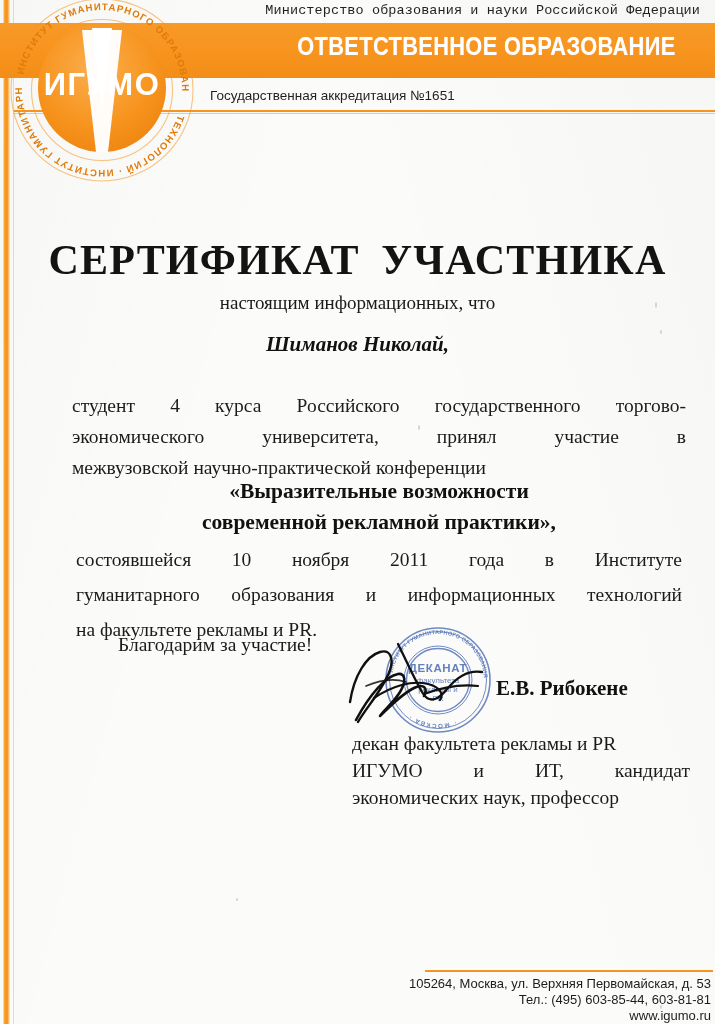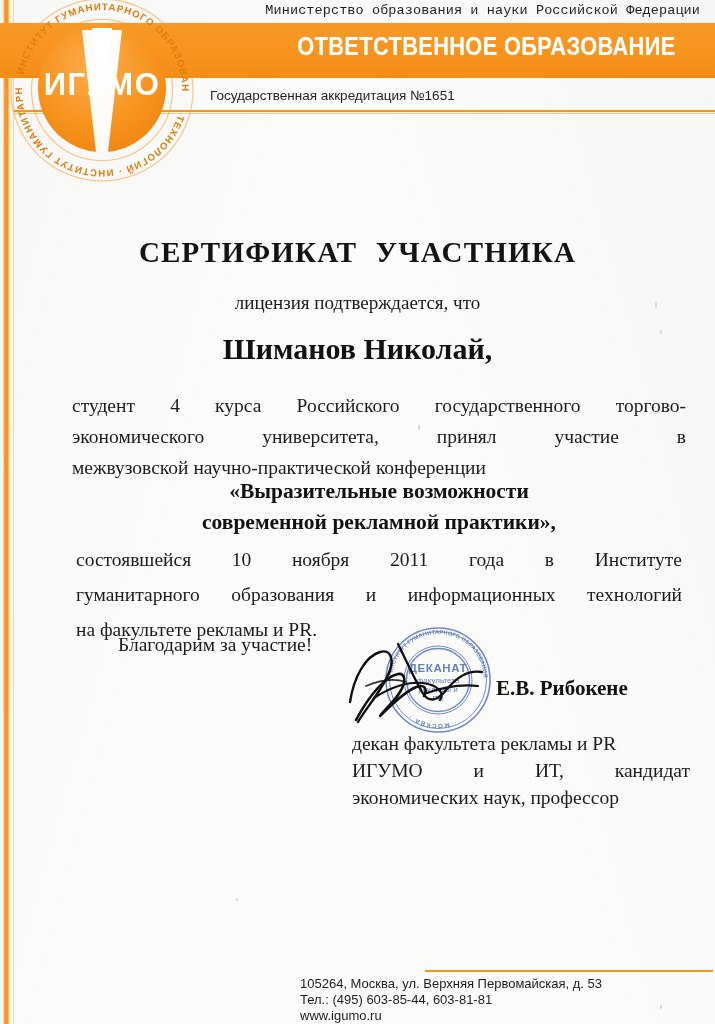--- a/index.html
+++ b/index.html
@@ -124,21 +124,21 @@
   }
   .logo svg { display: block; }
 
   
   .cert-title {
     position: absolute;
     left: 0;
     top: 236px;
     width: 715px;
     text-align: center;
-    font-size: 29px;
+    font-size: 42px;
     font-weight: bold;
     letter-spacing: 1.2px;
     color: #131313;
     word-spacing: 10px;
   }
 
   .confirm-line {
     position: absolute;
     left: 0;
     top: 292px;
@@ -147,23 +147,24 @@
     font-size: 19px;
     color: #1b1b1b;
   }
 
   .recipient {
     position: absolute;
     left: 0;
     top: 332px;
     width: 715px;
     text-align: center;
-    font-size: 30px;
+    font-size: 21px;
     font-weight: bold;
     color: #111111;
+    font-style: italic;
   }
 
   .body-block {
     position: absolute;
     left: 68px;
     top: 388px;
     width: 622px;
     font-size: 19.5px;
     line-height: 27px;
     color: #1b1b1b;
@@ -277,21 +278,21 @@
     top: 970px;
     width: 288px;
     height: 2px;
     background: #f7941e;
   }
   .footer-text {
     position: absolute;
     left: 300px;
     top: 976px;
     width: 411px;
-    text-align: left;
+    text-align: right;
     font-family: "Liberation Sans", "DejaVu Sans", sans-serif;
     font-size: 13px;
     line-height: 16px;
     color: #1d1d1d;
   }
   .footer-text div { white-space: nowrap; }
 
   
   .speckle {
     position: absolute;
@@ -346,21 +347,21 @@
 
       <path d="M 78,38 L 118,38 L 104,160 L 92,160 Z" fill="#FFFFFF" opacity="0.97"></path>
       <path d="M 88,36 L 98,118 L 108,36 Z" fill="#FFFFFF"></path>
 
       <text x="98" y="103" text-anchor="middle" font-family="'Liberation Sans','DejaVu Sans',sans-serif" font-size="31" font-weight="bold" fill="#FFFFFF" letter-spacing="1.5">ИГУМО</text>
     </svg>
   </div>
 
   <div class="cert-title">СЕРТИФИКАТ УЧАСТНИКА</div>
 
-  <div class="confirm-line">лицензия подтверждается, что</div>
+  <div class="confirm-line">настоящим информационных, что</div>
 
   <div class="recipient">Шиманов Николай,</div>
 
   <div class="body-block">
     <p class="justify-all">студент 4 курса Российского государственного торгово-</p>
     <p class="justify-all">экономического университета, принял участие в</p>
     <p class="last-left">межвузовской научно-практической конференции</p>
   </div>
 
   <div class="conf-title">

